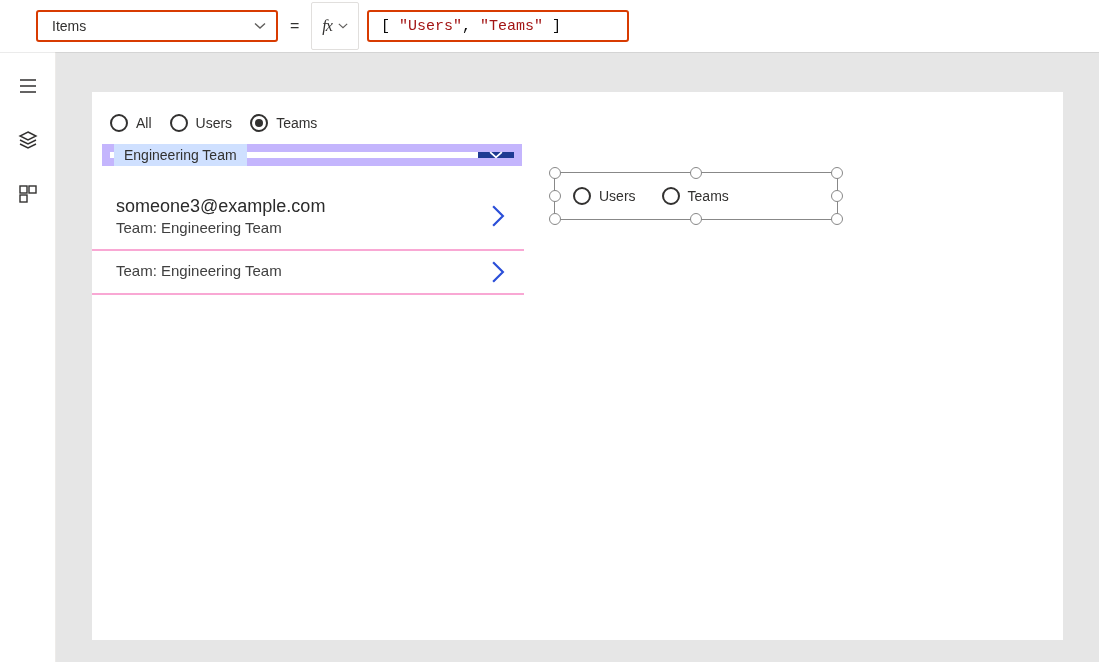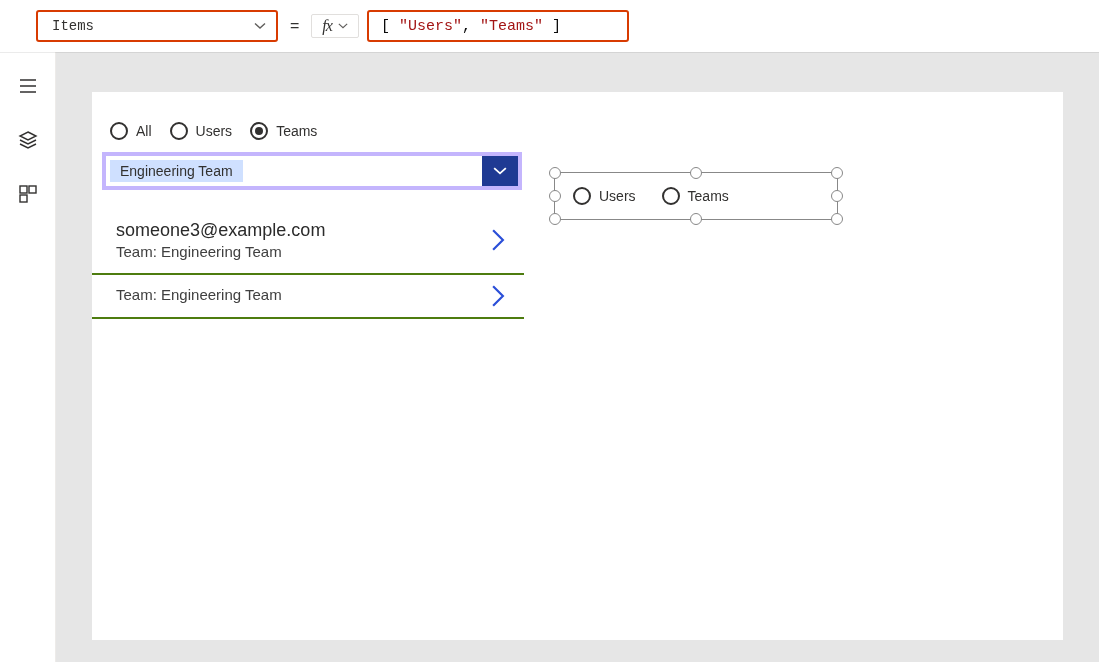--- a/index.html
+++ b/index.html
@@ -29,29 +29,28 @@
     height: 32px;
     width: 242px;
     border: 2px solid #d83b01;
     border-radius: 3px;
     display: flex;
     align-items: center;
     justify-content: space-between;
     padding: 0 10px 0 14px;
     cursor: pointer;
     background: #fff;
-    font-family: Liberation Mono, monospace;
   }
   .equals {
     padding: 0 4px;
     color: #323130;
     font-size: 16px;
   }
   .fx-box {
-    height: 24px;
+    height: 48px;
     display: flex;
     align-items: center;
     padding: 0 10px;
     border: 1px solid #e1dfdd;
     border-radius: 2px;
     gap: 6px;
     cursor: pointer;
   }
   .fx-box .fx {
     font-style: italic;
@@ -106,21 +105,21 @@
   .canvas {
     background: #fff;
     width: 100%;
     height: 548px;
     position: relative;
   }
 
   
   .preview-col {
     position: absolute;
-    left: 0; top: 16px;
+    left: 0; top: 8px;
     width: 440px;
     padding: 14px 0 0 0;
   }
   .radio-row {
     display: flex;
     align-items: center;
     gap: 18px;
     padding: 0 18px 12px 18px;
   }
   .radio {
@@ -140,22 +139,22 @@
   .radio-circle.selected::after {
     content: "";
     width: 8px; height: 8px;
     background: #323130;
     border-radius: 50%;
   }
   .radio-label { font-size: 14px; }
 
   .dropdown {
     margin: 0 10px 0 10px;
-    height: 38px;
-    border: 4px solid #c4b5fd;
+    height: 22px;
+    border: 8px solid #c4b5fd;
     display: flex;
     align-items: center;
     justify-content: space-between;
     cursor: pointer;
   }
   .dropdown .dd-text {
     padding: 0 10px;
     background: #cfe0ff;
     height: 22px;
     display: inline-flex;
@@ -168,21 +167,21 @@
     background: #1f3a93;
     display: flex;
     align-items: center;
     justify-content: center;
     color: #fff;
   }
 
   .list-header-margin { height: 18px; }
 
   .list-item {
-    border-bottom: 2px solid #4d7c0f;
+    border-bottom: 2px solid #f9a8d4;
     padding: 10px 18px 10px 24px;
     display: flex;
     align-items: center;
     justify-content: space-between;
     cursor: pointer;
     margin: 0 8px 0 0;
   }
   .list-item .txt { line-height: 1.35; }
   .list-item .email { font-size: 18px; color: #2b2b2b; }
   .list-item .team  { font-size: 15px; color: #404040; }

